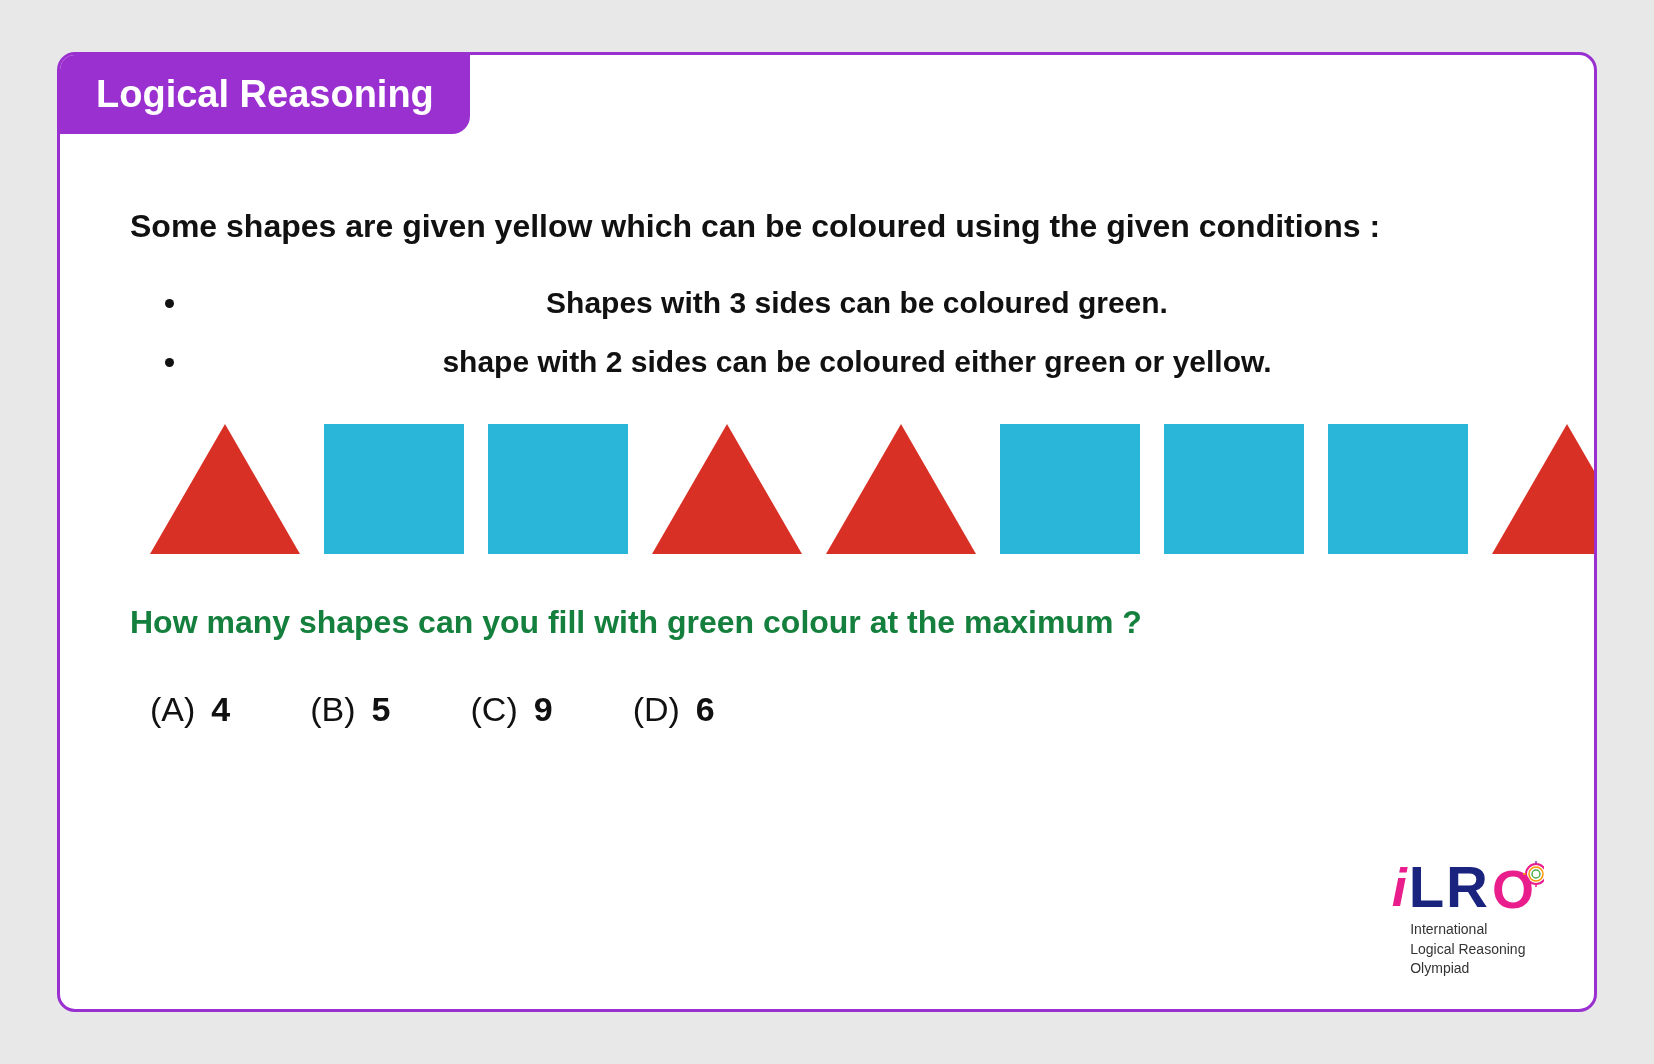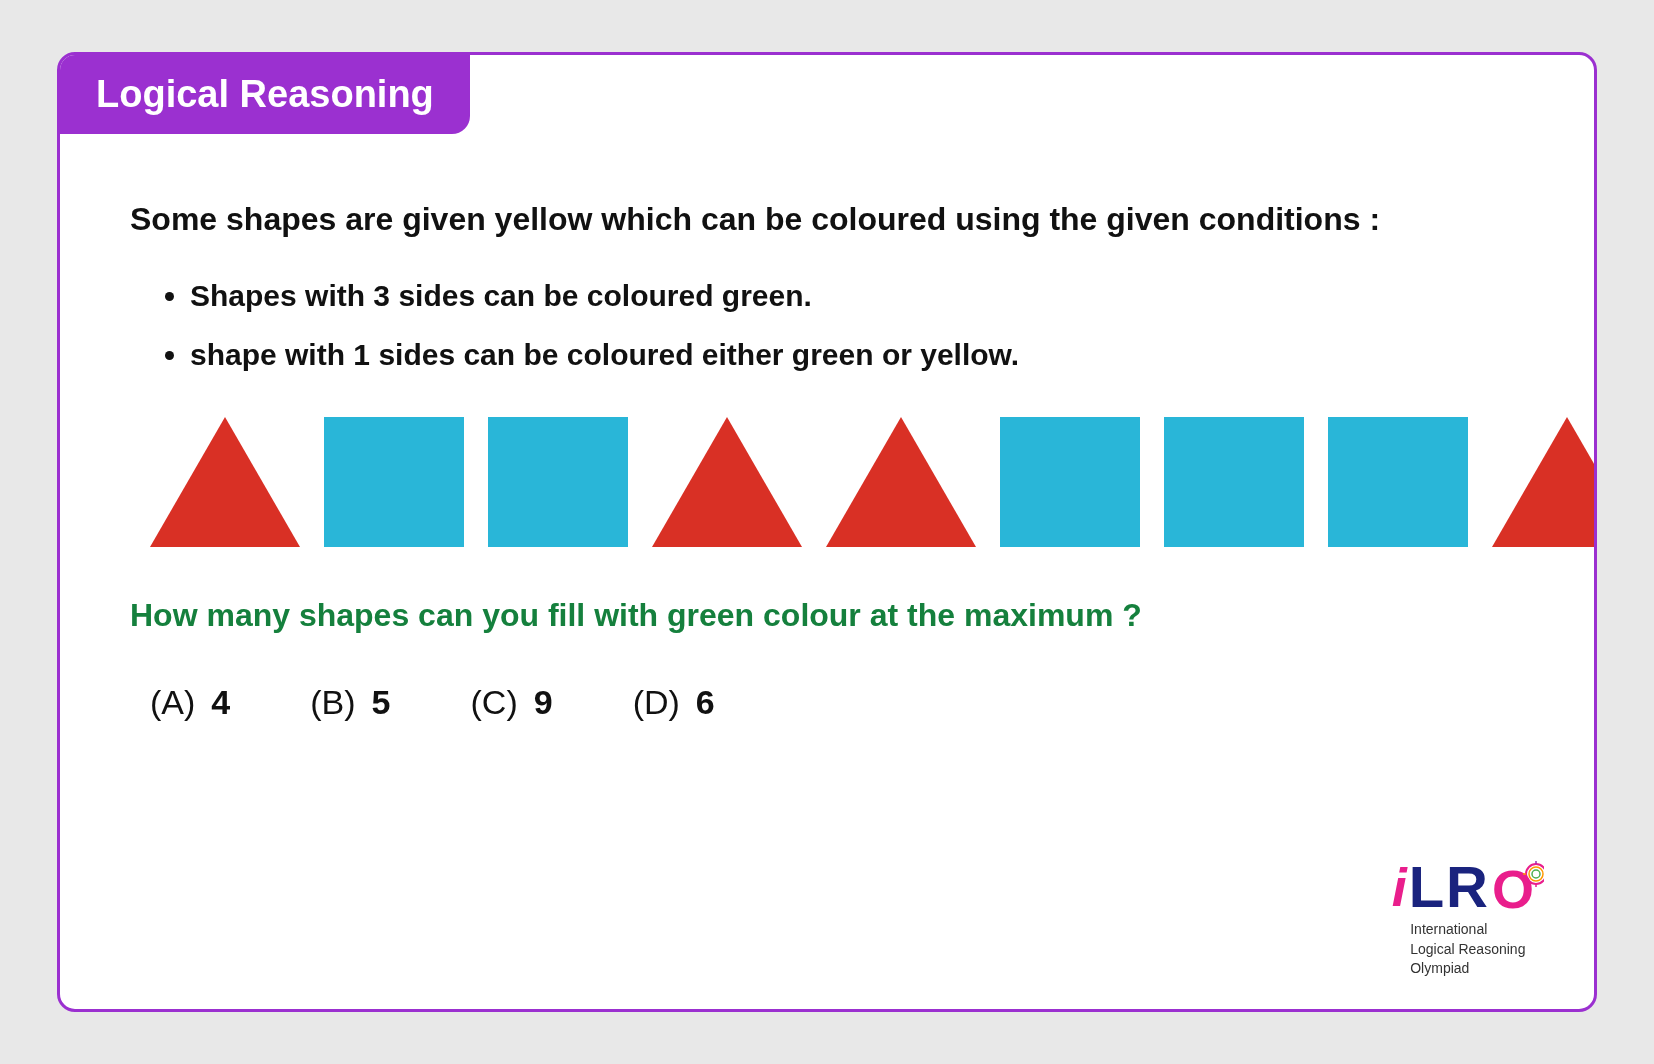--- a/index.html
+++ b/index.html
@@ -14,21 +14,21 @@
     }
 
     .card {
       width: 1540px;
       min-height: 960px;
       background: #ffffff;
       border-radius: 18px;
       border: 3px solid #9b30d0;
       position: relative;
       overflow: hidden;
-      padding: 0 0 40px 0;
+      padding: 7px 0 40px 0;
     }
 
     .header-tag {
       position: absolute;
       top: 0;
       left: 0;
       background: #9b30d0;
       border-radius: 0 0 18px 0;
       padding: 18px 36px 18px 36px;
     }
@@ -50,20 +50,21 @@
       font-weight: bold;
       color: #111;
       line-height: 1.5;
       margin-bottom: 30px;
     }
 
     .conditions-list {
       list-style: disc;
       padding-left: 60px;
       margin-bottom: 40px;
+      text-align: center;
     }
 
     .conditions-list li {
       font-size: 30px;
       font-weight: bold;
       color: #111;
       margin-bottom: 14px;
       line-height: 1.5;
     }
 
@@ -162,21 +163,21 @@
   <div class="header-tag">
     <span class="header-tag-text">Logical Reasoning</span>
   </div>
 
   <div class="content">
 
     <p class="intro-text">Some shapes are given yellow which can be coloured using the given conditions :</p>
 
     <ul class="conditions-list">
       <li>Shapes with 3 sides can be coloured green.</li>
-      <li>shape with 1 sides can be coloured either green or yellow.</li>
+      <li>shape with 2 sides can be coloured either green or yellow.</li>
     </ul>
 
     <div class="shapes-row">
 
       <div class="triangle"></div>
 
       <div class="square"></div>
 
       <div class="square"></div>
 

